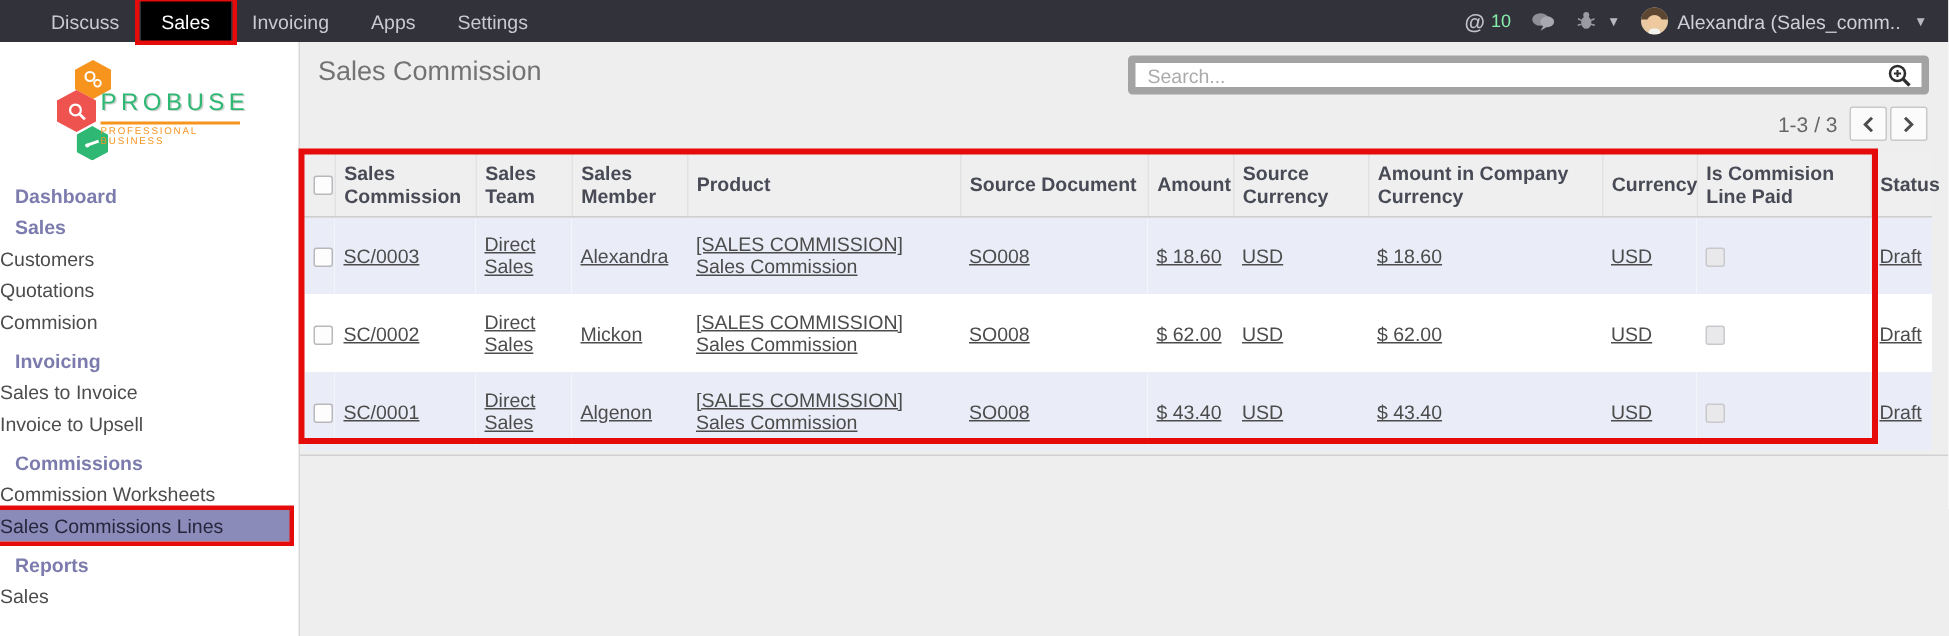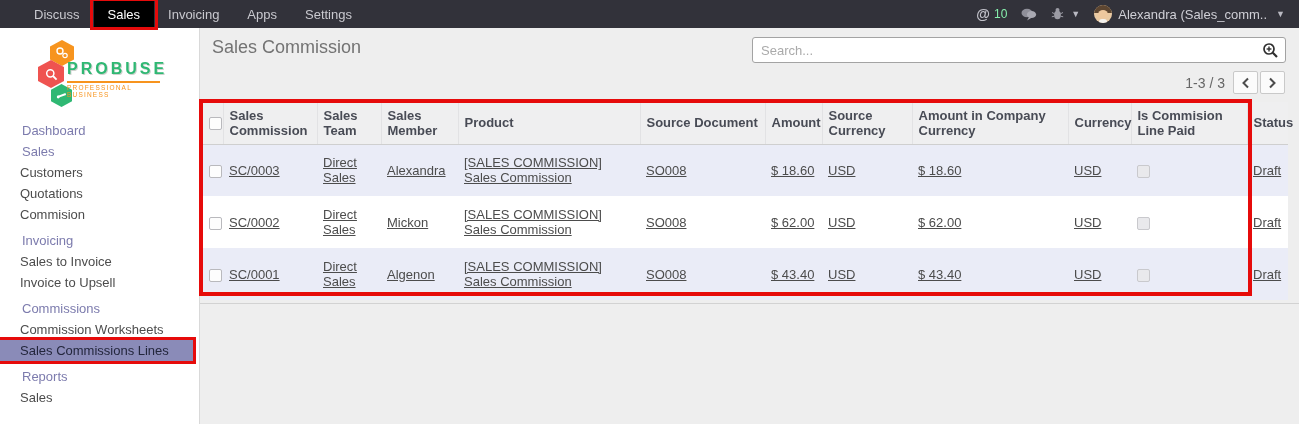--- a/index.html
+++ b/index.html
@@ -33,33 +33,33 @@
   .avatar .collar{position:absolute;left:5px;bottom:0;width:8px;height:4px;background:#f4f2ee;border-radius:3px 3px 0 0;}
 
   
   .sidebar{position:absolute;left:0;top:28px;width:200px;height:396px;background:#fff;border-right:1px solid #d9d9d9;}
   .logo{position:absolute;left:0;top:8px;width:200px;height:84px;}
   .hex{position:absolute;clip-path:polygon(50% 0%,100% 25%,100% 75%,50% 100%,0% 75%,0% 25%);display:flex;align-items:center;justify-content:center;}
   .hex-orange{left:50px;top:4px;width:24px;height:26px;background:#f7941e;}
   .hex-red{left:38px;top:24px;width:26px;height:28px;background:#ef5350;}
   .hex-green{left:51px;top:48px;width:21px;height:23px;background:#2fb873;}
   .logo-text{position:absolute;left:67px;top:24px;}
-  .logo-title{font-size:16px;font-weight:bold;color:#2fb873;letter-spacing:3px;text-shadow:1px 1px 0 #cfd2cf;}
+  .logo-title{font-size:16px;font-weight:normal;color:#2fb873;letter-spacing:3px;text-shadow:1px 1px 0 #cfd2cf;}
   .logo-sub{margin-top:3px;border-top:2px solid #f7941e;padding-top:1px;font-size:6.5px;letter-spacing:1.2px;color:#f7941e;width:93px;}
   .menu{position:absolute;left:0;top:92px;width:200px;font-size:13px;}
   .menu-item{height:21px;line-height:21px;white-space:nowrap;cursor:pointer;}
-  .menu-header{padding-left:22px;color:var(--purple);font-weight:normal;}
-  .menu-sub{padding-left:20px;color:#4c4c4c;}
+  .menu-header{padding-left:10px;color:var(--purple);font-weight:bold;}
+  .menu-sub{color:#4c4c4c;}
   .menu-gap{margin-top:5px;}
   .menu-item.selected{background:var(--selected-bg);color:#23263c;position:relative;margin-right:6px;}
 
   
   .main{position:absolute;left:200px;top:28px;width:1099px;height:396px;background:var(--main-bg);}
   .page-title{position:absolute;left:12px;top:9px;font-size:18px;color:#737373;}
-  .search-wrap{position:absolute;right:13px;top:9px;width:534px;height:26px;background:#fff;border:1px solid #a3a3a3;border-radius:3px;display:flex;align-items:center;}
+  .search-wrap{position:absolute;right:13px;top:9px;width:534px;height:26px;background:#fff;border:5px solid #a3a3a3;border-radius:3px;display:flex;align-items:center;}
   .search-input{flex:1;border:none;outline:none;background:transparent;padding:0 8px;font-size:13px;color:#555;font-family:"Liberation Sans",sans-serif;}
   .search-input::placeholder{color:#aaa;}
   .search-btn{width:30px;height:100%;display:flex;align-items:center;justify-content:center;cursor:pointer;border:none;background:transparent;}
   .pager{position:absolute;right:14px;top:43px;display:flex;align-items:center;gap:8px;}
   .pager-range{font-size:14px;color:#666;}
   .pager-btns{display:flex;gap:2px;}
   .pager-btn{width:25px;height:23px;border:1px solid #c9c9c9;border-radius:2px;background:#fbfbfb;display:flex;align-items:center;justify-content:center;cursor:pointer;}
 
   .table-card{position:absolute;left:3px;top:74px;width:1085px;height:195px;background:#fff;}
   table.list{border-collapse:collapse;table-layout:fixed;width:1085px;font-size:13px;color:#4c4c4c;}

